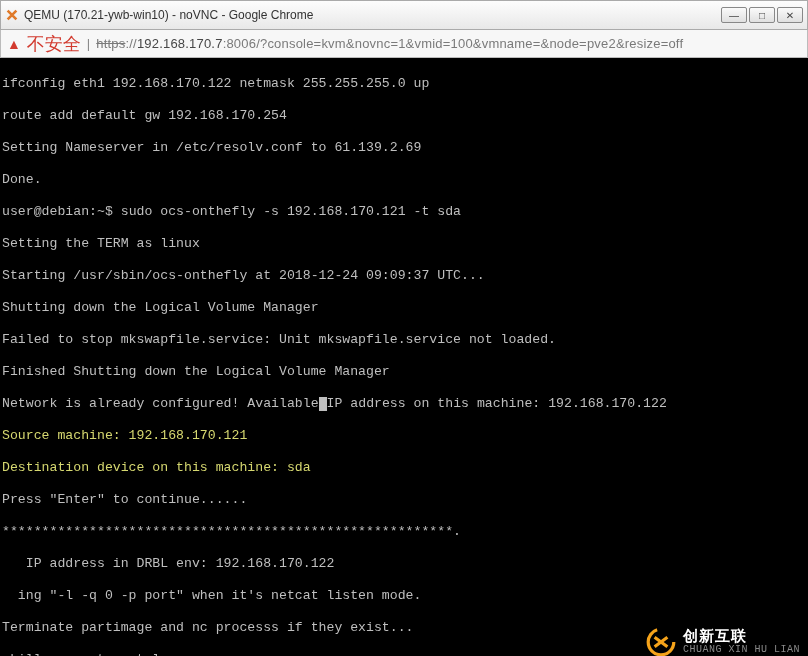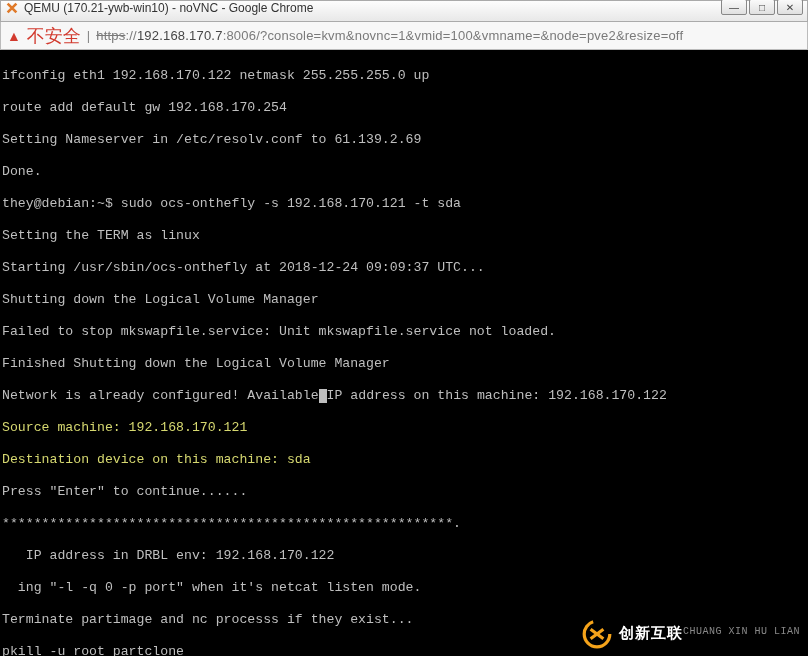--- a/index.html
+++ b/index.html
@@ -10,22 +10,22 @@
   width: 808px;
   height: 656px;
   overflow: hidden;
   position: relative;
 }
 .titlebar {
   height: 22px;
   background: linear-gradient(#fdfdfd, #e8e8e8);
   border: 1px solid #aaa;
   display: flex;
-  align-items: flex-end;
-  padding: 6px 4px;
+  align-items: center;
+  padding: 14px 4px;
   font-size: 12px;
   color: #333;
 }
 .titlebar .icon {
   width: 14px; height: 14px;
   margin-right: 5px;
   display: inline-flex;
   align-items: center; justify-content: center;
 }
 .titlebar .title { flex: 1; }
@@ -86,21 +86,21 @@
   right: 8px;
   bottom: 6px;
   display: flex;
   align-items: center;
   gap: 6px;
   pointer-events: none;
 }
 .watermark .logo {
   width: 32px; height: 32px;
 }
-.watermark .txt { display: flex; flex-direction: row; line-height: 1; }
+.watermark .txt { display: flex; flex-direction: column; line-height: 1; }
 .watermark .cn { color: #fff; font-size: 15px; font-weight: bold; letter-spacing: 1px; }
 .watermark .en { color: #8a8a8a; font-size: 10px; letter-spacing: 0.5px; }
 </style>
 </head>
 <body>
 
 <div class="titlebar">
   <span class="icon">
     <svg viewBox="0 0 16 16" width="14" height="14">
       <path d="M3 3 L13 13 M13 3 L3 13" stroke="#e07a2a" stroke-width="3" fill="none"></path>
@@ -121,21 +121,21 @@
   <span class="url">
     <span class="https">https</span><span>://</span><span class="host">192.168.170.7</span><span>:8006/?console=kvm&amp;novnc=1&amp;vmid=100&amp;vmname=&amp;node=pve2&amp;resize=off</span>
   </span>
 </div>
 
 <div class="terminal">
 <div class="line">ifconfig eth1 192.168.170.122 netmask 255.255.255.0 up</div>
 <div class="line">route add default gw 192.168.170.254</div>
 <div class="line">Setting Nameserver in /etc/resolv.conf to 61.139.2.69</div>
 <div class="line">Done.</div>
-<div class="line"><span class="prompt">they@debian:~$ </span><span>sudo ocs-onthefly -s 192.168.170.121 -t sda</span></div>
+<div class="line"><span class="prompt">user@debian:~$ </span><span>sudo ocs-onthefly -s 192.168.170.121 -t sda</span></div>
 <div class="line">Setting the TERM as linux</div>
 <div class="line">Starting /usr/sbin/ocs-onthefly at 2018-12-24 09:09:37 UTC...</div>
 <div class="line">Shutting down the Logical Volume Manager</div>
 <div class="line">Failed to stop mkswapfile.service: Unit mkswapfile.service not loaded.</div>
 <div class="line">Finished Shutting down the Logical Volume Manager</div>
 <div class="line"><span>Network is already configured! Available</span><span class="cursor-block"></span><span>IP address on this machine: 192.168.170.122</span></div>
 <div class="line yellow">Source machine: 192.168.170.121</div>
 <div class="line yellow">Destination device on this machine: sda</div>
 <div class="line">Press "Enter" to continue......</div>
 <div class="line">*********************************************************.</div>

